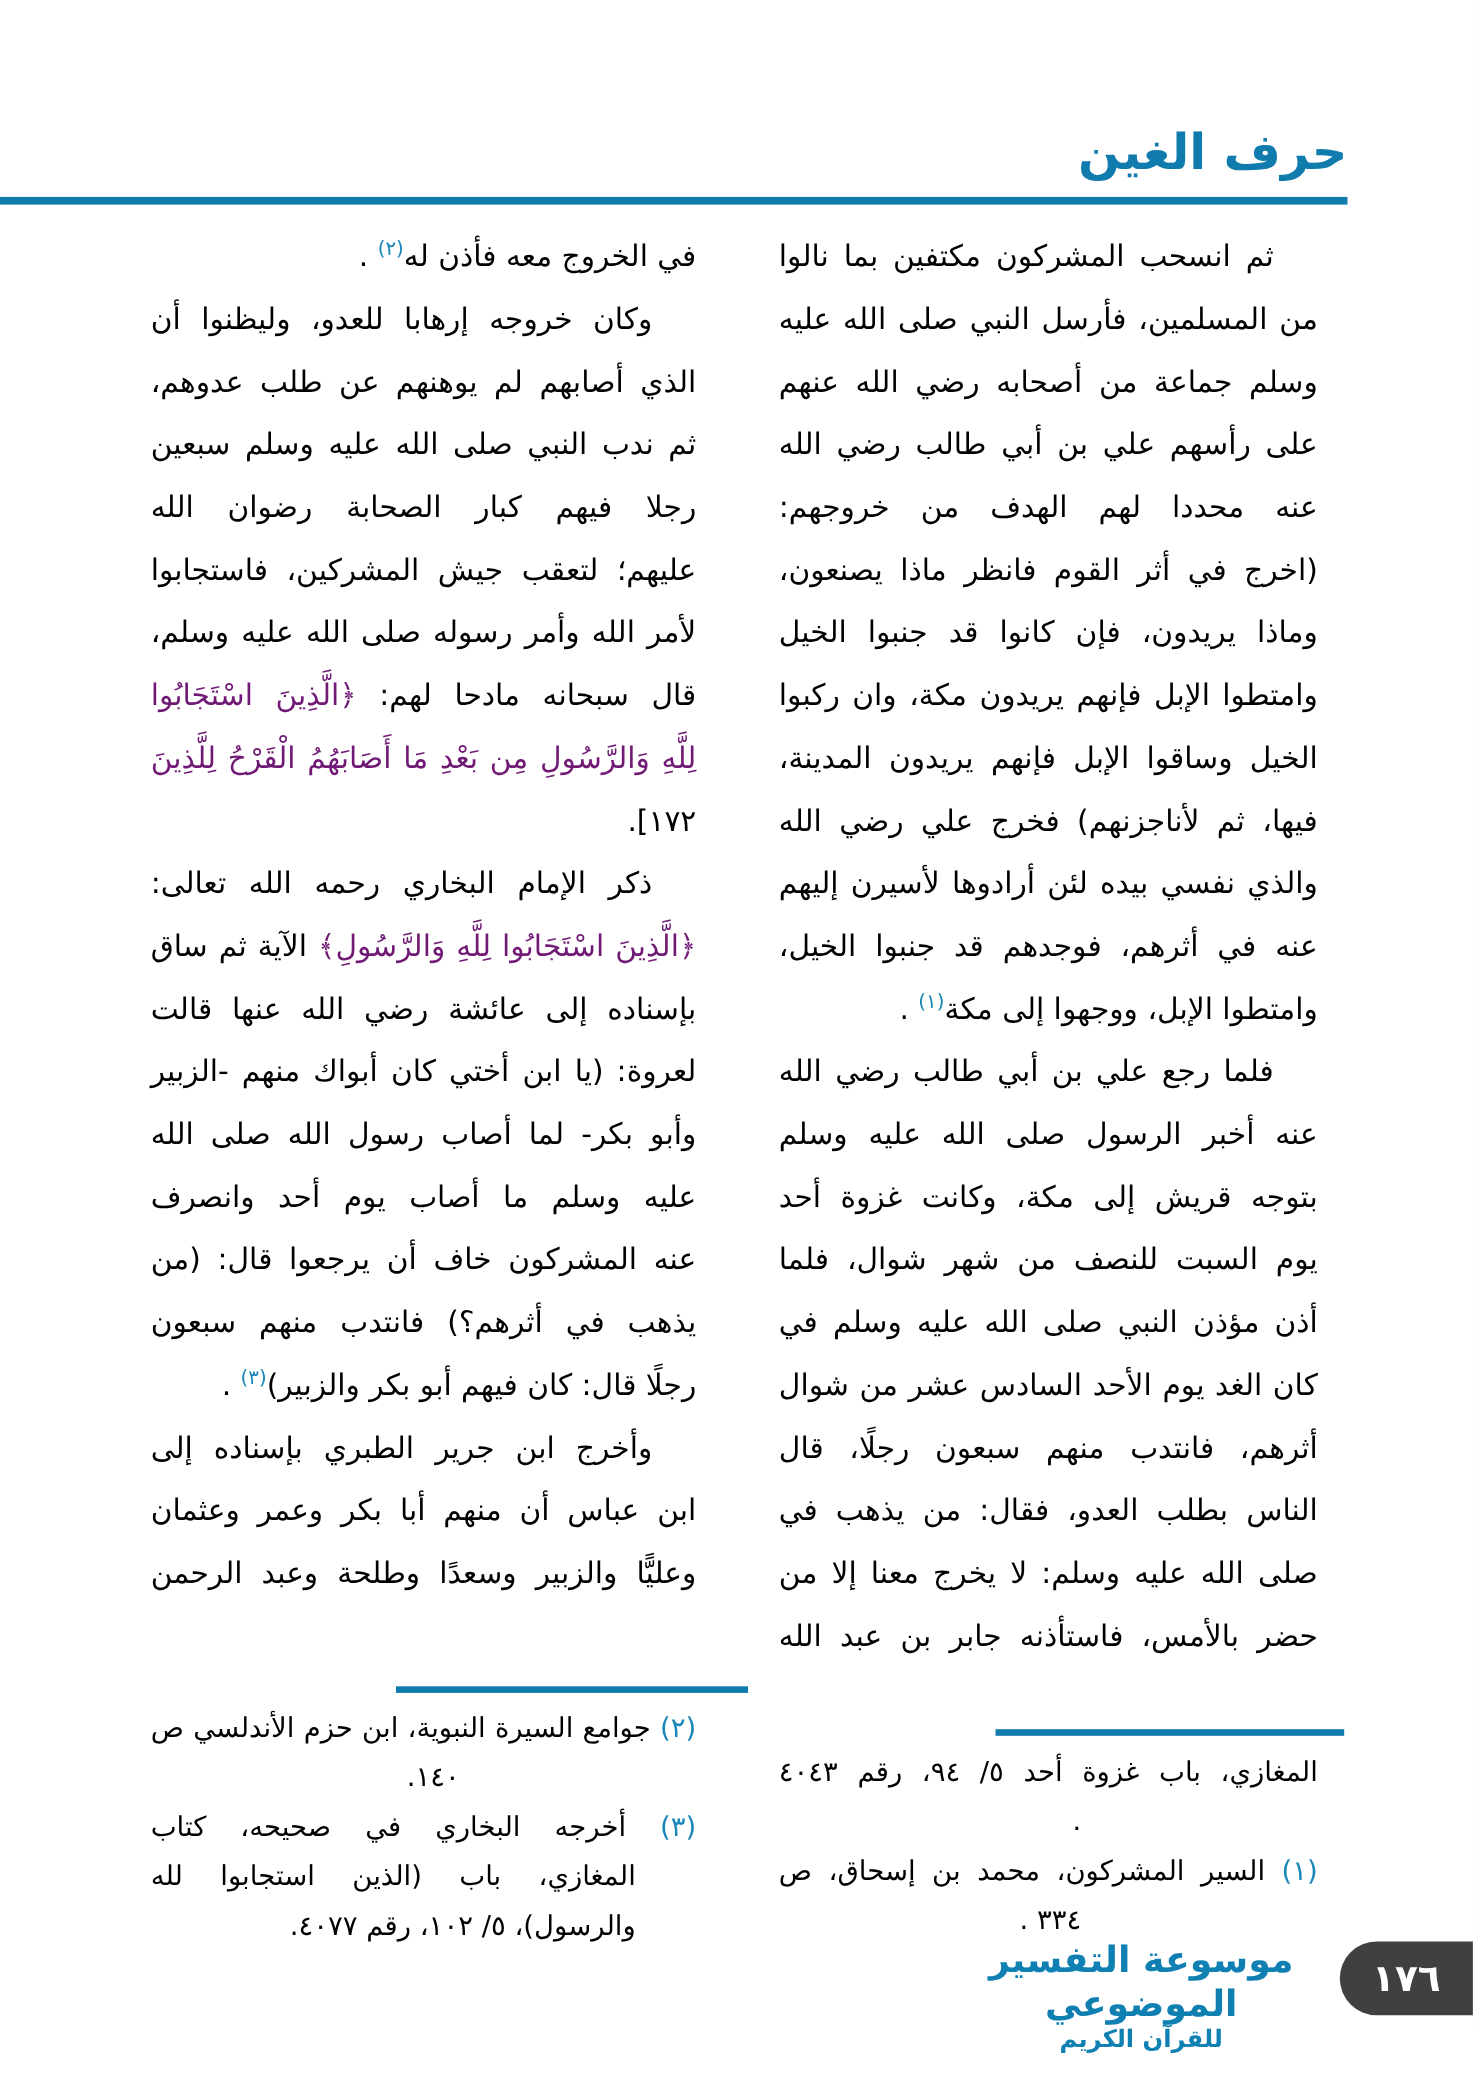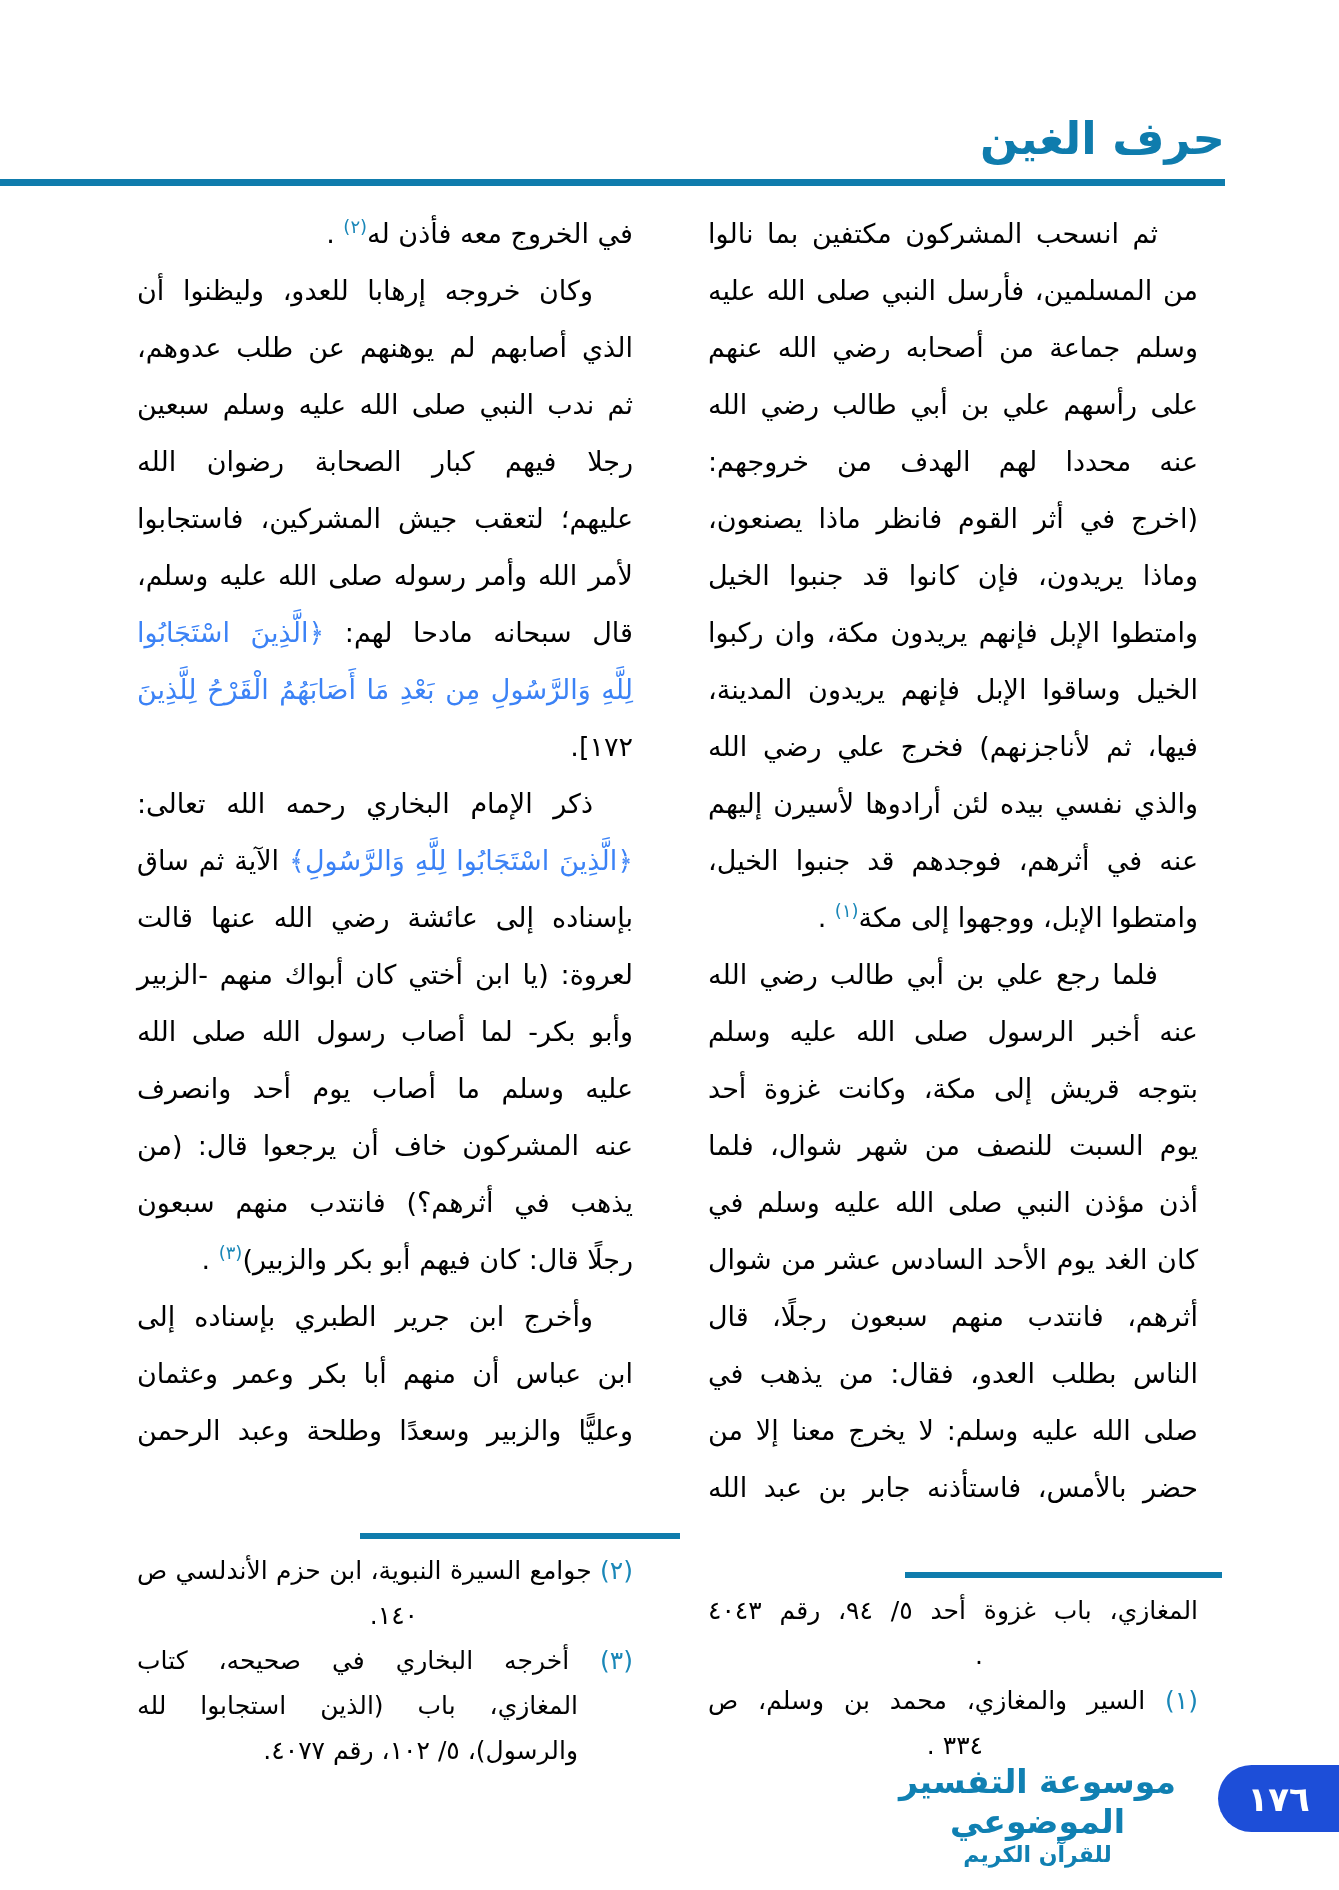--- a/index.html
+++ b/index.html
@@ -28,21 +28,21 @@
   .col-left{right:706px;width:496px;}
   .line{
     height:57px;line-height:57px;
     font-size:27px;color:#000;
     text-align:justify;text-align-last:justify;
     white-space:nowrap;
   }
   .line.indent{padding-right:40px;}
   .line.lastline{text-align-last:right;}
   .seg-t{color:#000;}
-  .seg-q{color:#3b82f6;}
+  .seg-q{color:#701a75;}
   .seg-sup{
     color:#1a87b8;font-size:18px;
     vertical-align:super;line-height:0;
   }
   
   .fnsep{position:absolute;height:6px;background:#0f7cad;}
   .fnsep-right{top:1572px;right:117px;width:317px;}
   .fnsep-left{top:1533px;right:659px;width:320px;}
   .fnblock{position:absolute;}
   .fnblock-right{top:1588px;right:141px;width:490px;}
@@ -63,21 +63,21 @@
   }
   .logo-line1{
     font-size:33px;font-weight:bold;letter-spacing:-1px;line-height:40px;
   }
   .logo-line2{
     font-size:22px;font-weight:bold;line-height:26px;
   }
   .page-pill{
     position:absolute;top:1765px;right:0;
     width:121px;height:67px;
-    background:#1d4ed8;
+    background:#404040;
     border-radius:34px 0 0 34px;
     display:flex;align-items:center;justify-content:center;
   }
   .page-pill .num{
     color:#ffffff;font-size:34px;font-weight:bold;letter-spacing:4px;
   }
 </style>
 </head>
 <body>
 
@@ -135,21 +135,21 @@
       <div class="line"><span class="seg-t">ابن عباس أن منهم أبا بكر وعمر وعثمان</span></div>
       <div class="line"><span class="seg-t">وعليًّا والزبير وسعدًا وطلحة وعبد الرحمن</span></div>
     </div>
 
   <div class="fnsep fnsep-right"></div>
   <div class="fnsep fnsep-left"></div>
 
   <div class="fnblock fnblock-right" id="fn-right">
       <div class="fnline"><span class="seg-t">المغازي، باب غزوة أحد ٥/ ٩٤، رقم ٤٠٤٣</span></div>
       <div class="fnline c lastline"><span class="seg-t">.</span></div>
-      <div class="fnline"><span class="seg-fnm">(١) </span><span class="seg-t">السير والمغازي، محمد بن وسلم، ص</span></div>
+      <div class="fnline"><span class="seg-fnm">(١) </span><span class="seg-t">السير المشركون، محمد بن إسحاق، ص</span></div>
       <div class="fnline c lastline"><span class="seg-t">٣٣٤ .</span></div>
     </div>
   <div class="fnblock fnblock-left" id="fn-left">
       <div class="fnline"><span class="seg-fnm">(٢) </span><span class="seg-t">جوامع السيرة النبوية، ابن حزم الأندلسي ص</span></div>
       <div class="fnline c lastline"><span class="seg-t">١٤٠.</span></div>
       <div class="fnline"><span class="seg-fnm">(٣) </span><span class="seg-t">أخرجه البخاري في صحيحه، كتاب</span></div>
       <div class="fnline h"><span class="seg-t">المغازي، باب (الذين استجابوا لله</span></div>
       <div class="fnline h lastline"><span class="seg-t">والرسول)، ٥/ ١٠٢، رقم ٤٠٧٧.</span></div>
     </div>
 

